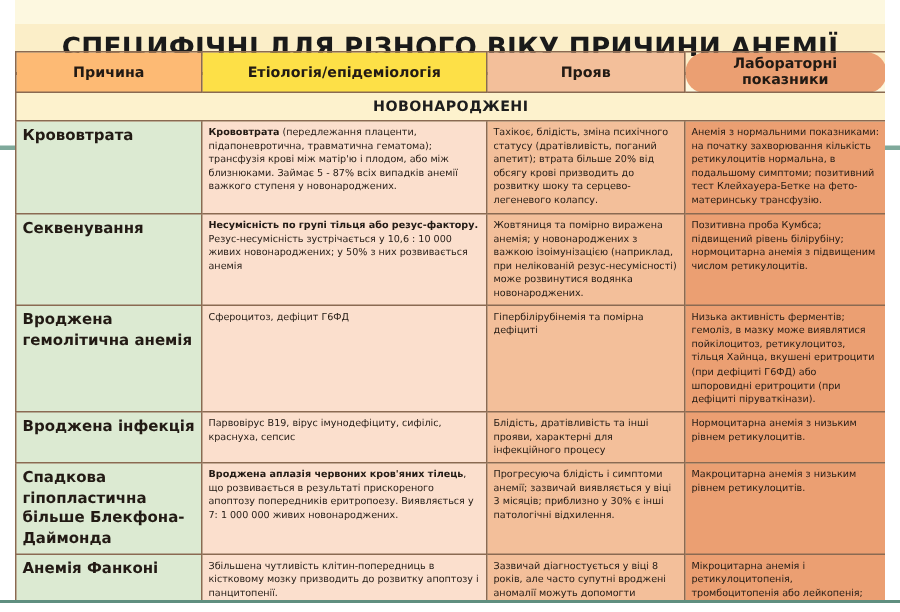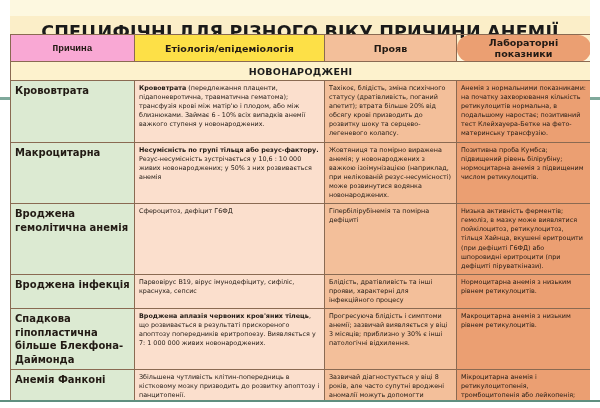--- a/index.html
+++ b/index.html
@@ -81,21 +81,21 @@
   col.c4 { width: 134px; }
 
   tr.head td {
     text-align: center;
     vertical-align: middle;
     font-size: 9.5px;
     font-weight: bold;
     height: 21px;
     padding: 2px 3px;
   }
-  td.h1 { background: #f9a8d4; font-family: Liberation Mono, monospace; }
+  td.h1 { background: #fdba74; }
   td.h2 { background: #fde047; }
   td.h3 { background: #f3bf9a; }
   td.h4 { background: #eb9f72; border-radius: 13px; }
 
   tr.section td {
     background: #fdf2cd;
     text-align: center;
     vertical-align: middle;
     font-size: 9.5px;
     font-weight: bold;
@@ -179,27 +179,27 @@
         <td class="h3">Прояв</td>
         <td class="h4">Лабораторні показники</td>
       </tr>
 
       <tr class="section">
         <td colspan="4">НОВОНАРОДЖЕНІ</td>
       </tr>
 
       <tr>
         <td class="cause">Крововтрата</td>
-        <td class="etio"><span class="lead">Крововтрата</span><span> (передлежання плаценти, підапоневротична, травматична гематома); трансфузія крові між матір'ю і плодом, або між близнюками. Займає 6 - 10% всіх випадків анемії важкого ступеня у новонароджених.</span></td>
+        <td class="etio"><span class="lead">Крововтрата</span><span> (передлежання плаценти, підапоневротична, травматична гематома); трансфузія крові між матір'ю і плодом, або між близнюками. Займає 5 - 87% всіх випадків анемії важкого ступеня у новонароджених.</span></td>
         <td class="manif">Тахікоє, блідість, зміна психічного статусу (дратівливість, поганий апетит); втрата більше 20% від обсягу крові призводить до розвитку шоку та серцево-легеневого колапсу.</td>
-        <td class="lab">Анемія з нормальними показниками: на початку захворювання кількість ретикулоцитів нормальна, в подальшому наростає; позитивний тест Клейхауера-Бетке на фето-материнську трансфузію.</td>
-      </tr>
-
-      <tr>
-        <td class="cause">Макроцитарна</td>
+        <td class="lab">Анемія з нормальними показниками: на початку захворювання кількість ретикулоцитів нормальна, в подальшому симптоми; позитивний тест Клейхауера-Бетке на фето-материнську трансфузію.</td>
+      </tr>
+
+      <tr>
+        <td class="cause">Секвенування</td>
         <td class="etio"><span class="lead">Несумісність по групі тільця або резус-фактору.</span><span> Резус-несумісність зустрічається у 10,6 : 10 000 живих новонароджених; у 50% з них розвивається анемія</span></td>
         <td class="manif">Жовтяниця та помірно виражена анемія; у новонароджених з важкою ізоімунізацією (наприклад, при нелікованій резус-несумісності) може розвинутися водянка новонароджених.</td>
         <td class="lab">Позитивна проба Кумбса; підвищений рівень білірубіну; нормоцитарна анемія з підвищеним числом ретикулоцитів.</td>
       </tr>
 
       <tr>
         <td class="cause">Вроджена гемолітична анемія</td>
         <td class="etio"><span class="lead"></span><span>Сфероцитоз, дефіцит Г6ФД</span></td>
         <td class="manif">Гіпербілірубінемія та помірна дефіциті</td>
         <td class="lab">Низька активність ферментів; гемоліз, в мазку може виявлятися пойкілоцитоз, ретикулоцитоз, тільця Хайнца, вкушені еритроцити (при дефіциті Г6ФД) або шпоровидні еритроцити (при дефіциті піруваткінази).</td>

